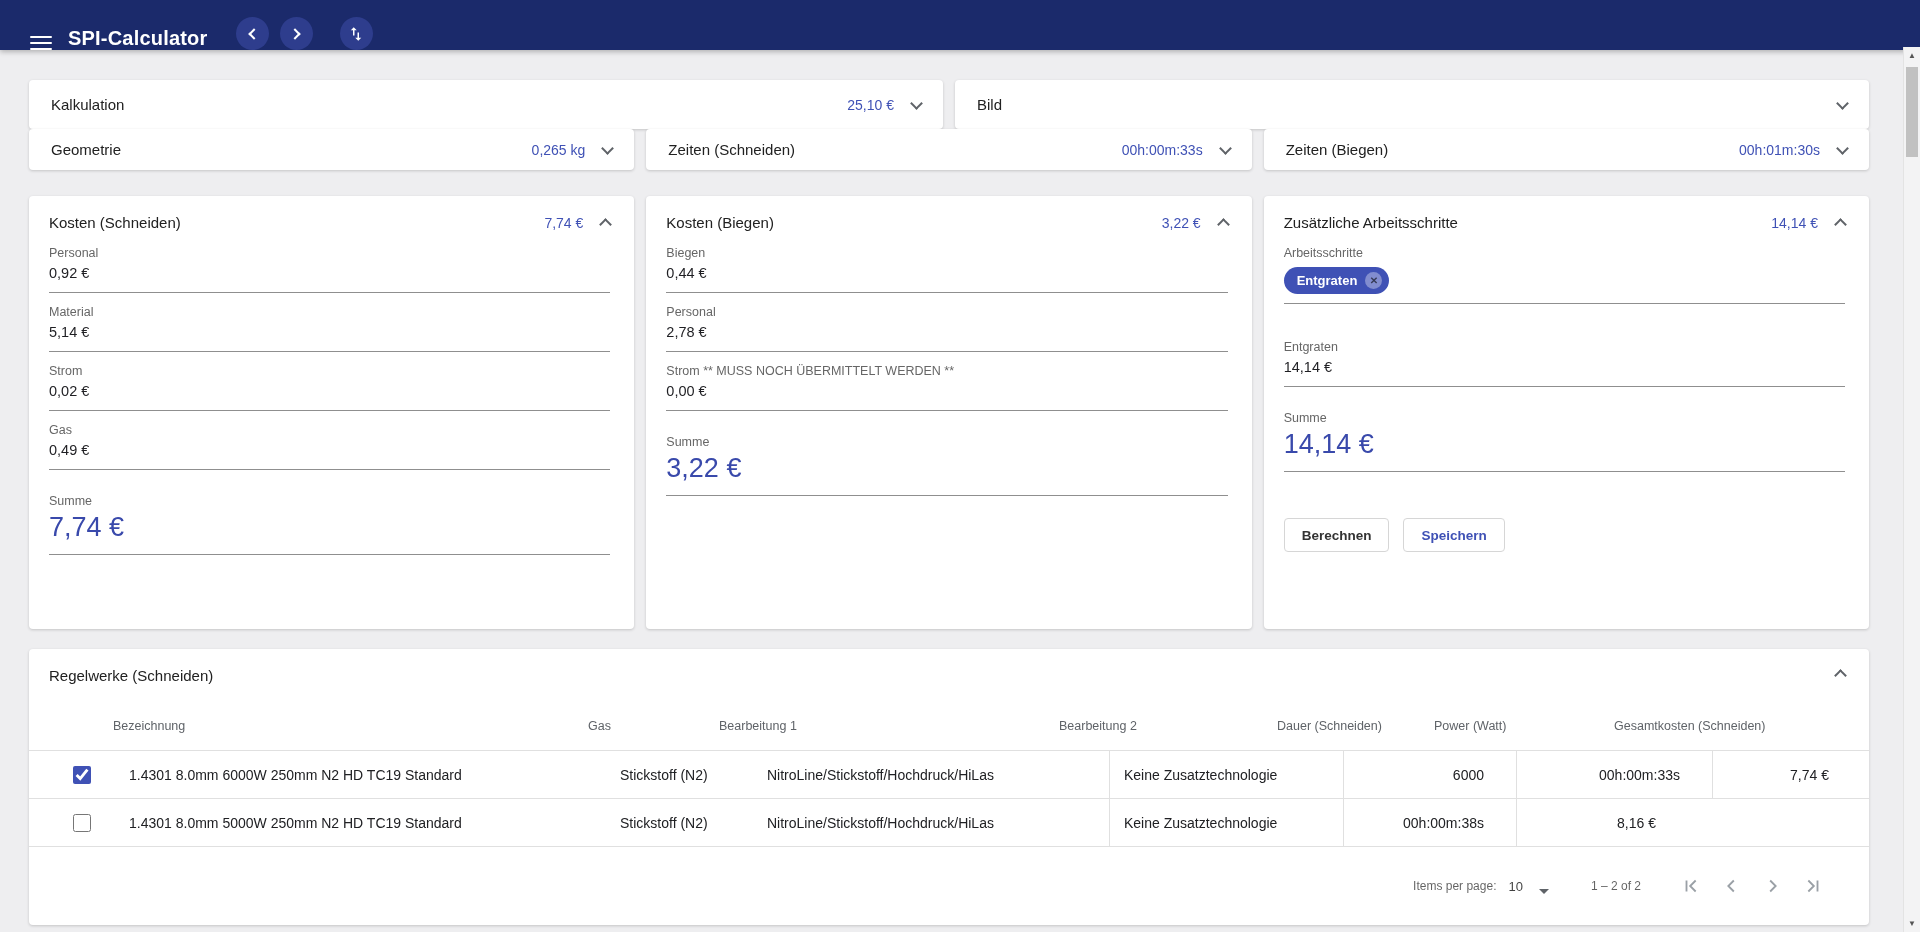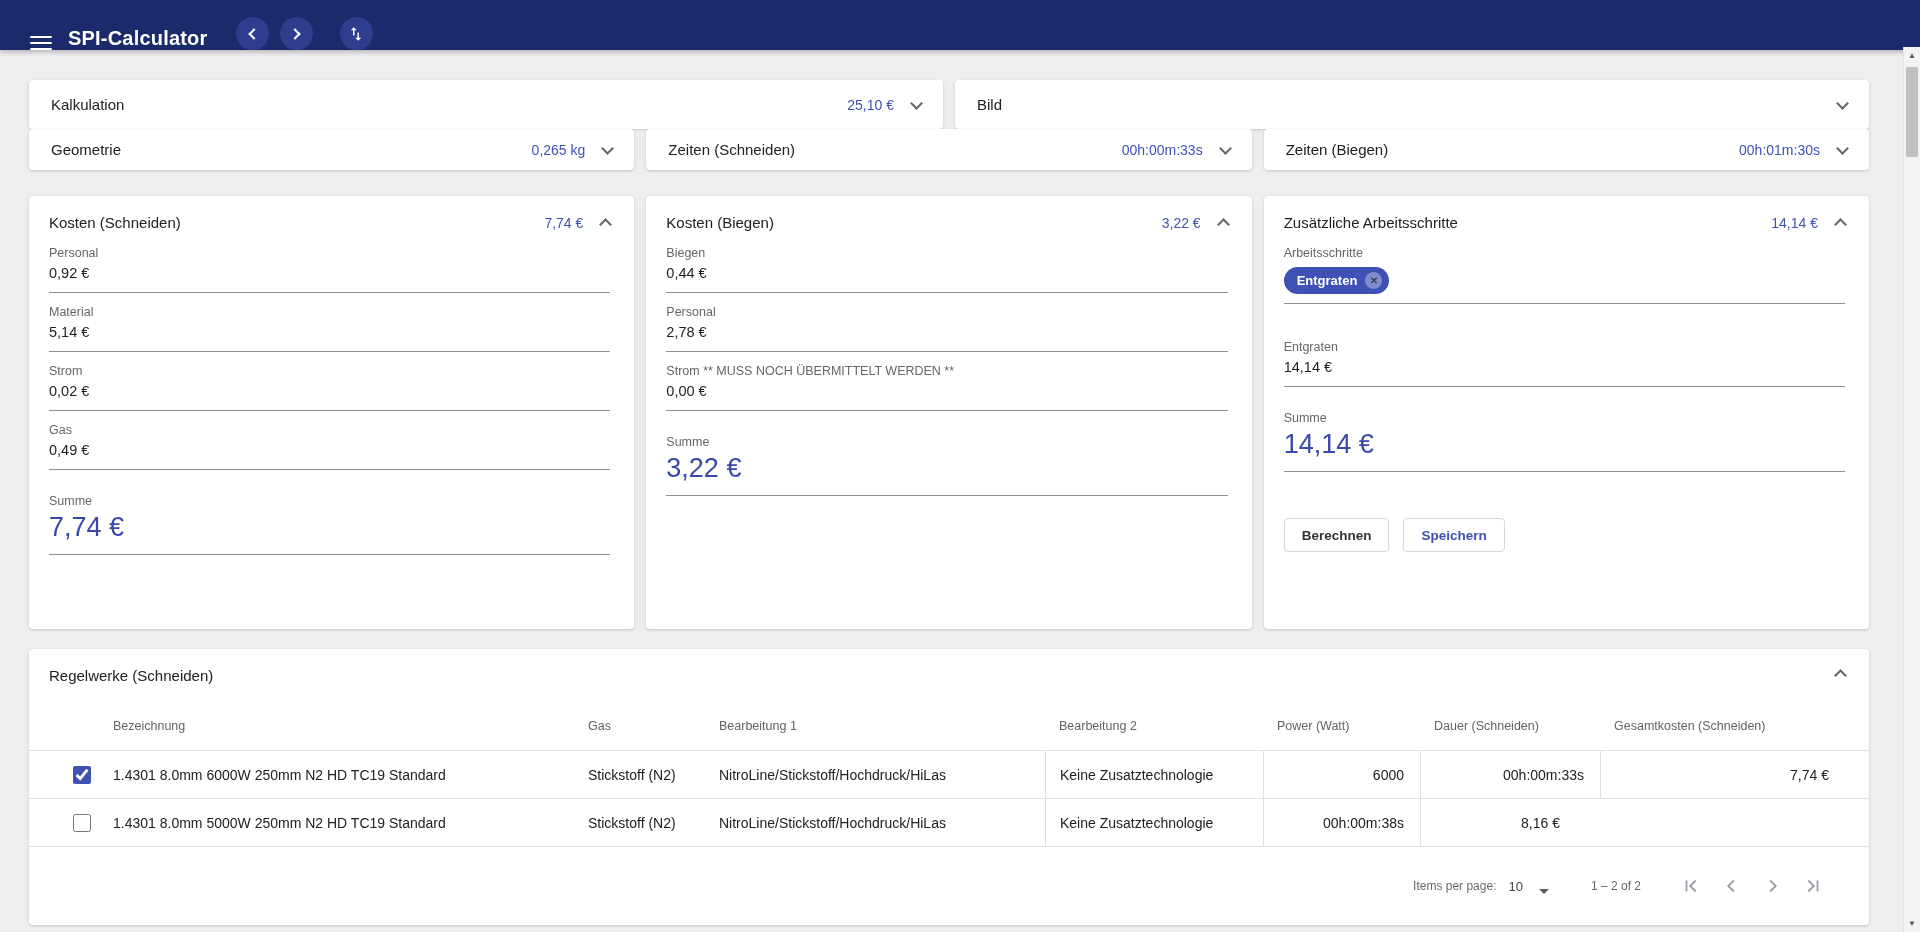--- a/index.html
+++ b/index.html
@@ -66,21 +66,21 @@
 
   
   .regel { position:absolute; top:649px; left:29px; width:1840px; height:276px; background:#fff;
            border-radius:4px; box-shadow:0 1px 3px rgba(0,0,0,.18); display:flex; flex-direction:column; overflow:hidden; }
   .regel-head { height:52px; display:flex; align-items:center; padding:0 24px 0 20px; cursor:pointer; }
   .regel-title { font-size:15px; color:#212121; }
   .regel-head .chevwrap { margin-left:auto; }
 
   .trow { display:grid; grid-template-columns:70px 475px 131px 340px 218px 157px 180px 1fr; align-items:stretch; }
   .thead { height:50px; border-bottom:1px solid #e0e0e0; color:#5f6368; font-size:12.5px; }
-  .tbodyrow { height:48px; border-bottom:1px solid #e0e0e0; font-size:14px; color:#202124; }
+  .tbodyrow { height:48px; border-bottom:1px solid #e0e0e0; font-size:14px; color:#202124;gap:16px; }
   .cell { display:flex; align-items:center; padding:0 14px; white-space:nowrap; overflow:hidden; }
   .cell.check { padding:0; }
   .cell.check input { width:18px; height:18px; margin-left:44px; accent-color:#3f51b5; cursor:pointer; }
   .cell.num { justify-content:flex-end; padding-right:16px; }
   .cell.kosten { padding-right:40px; }
   .tbodyrow .vb { border-left:1px solid #e0e0e0; }
 
   .paginator { flex:1; display:flex; align-items:center; justify-content:flex-end; padding-right:46px;
                color:rgba(0,0,0,.62); font-size:12px; }
   .pgsize { display:flex; align-items:flex-end; gap:16px; margin-left:12px; cursor:pointer; font-size:13px; color:rgba(0,0,0,.75); }
@@ -268,22 +268,22 @@
       <span class="regel-title">Regelwerke (Schneiden)</span>
       <span class="chevwrap"><span class="chev up"></span></span>
     </div>
 
     <div class="trow thead">
       <div class="cell check"></div>
       <div class="cell">Bezeichnung</div>
       <div class="cell">Gas</div>
       <div class="cell">Bearbeitung 1</div>
       <div class="cell">Bearbeitung 2</div>
+      <div class="cell">Dauer (Schneiden)</div>
       <div class="cell">Power (Watt)</div>
-      <div class="cell">Dauer (Schneiden)</div>
       <div class="cell">Gesamtkosten (Schneiden)</div>
     </div>
 
     <div class="trow tbodyrow">
       <div class="cell check">
         <input type="checkbox" checked="" style="">
       </div>
       <div class="cell">1.4301 8.0mm 6000W 250mm N2 HD TC19 Standard</div>
       <div class="cell">Stickstoff (N2)</div>
       <div class="cell">NitroLine/Stickstoff/Hochdruck/HiLas</div>

